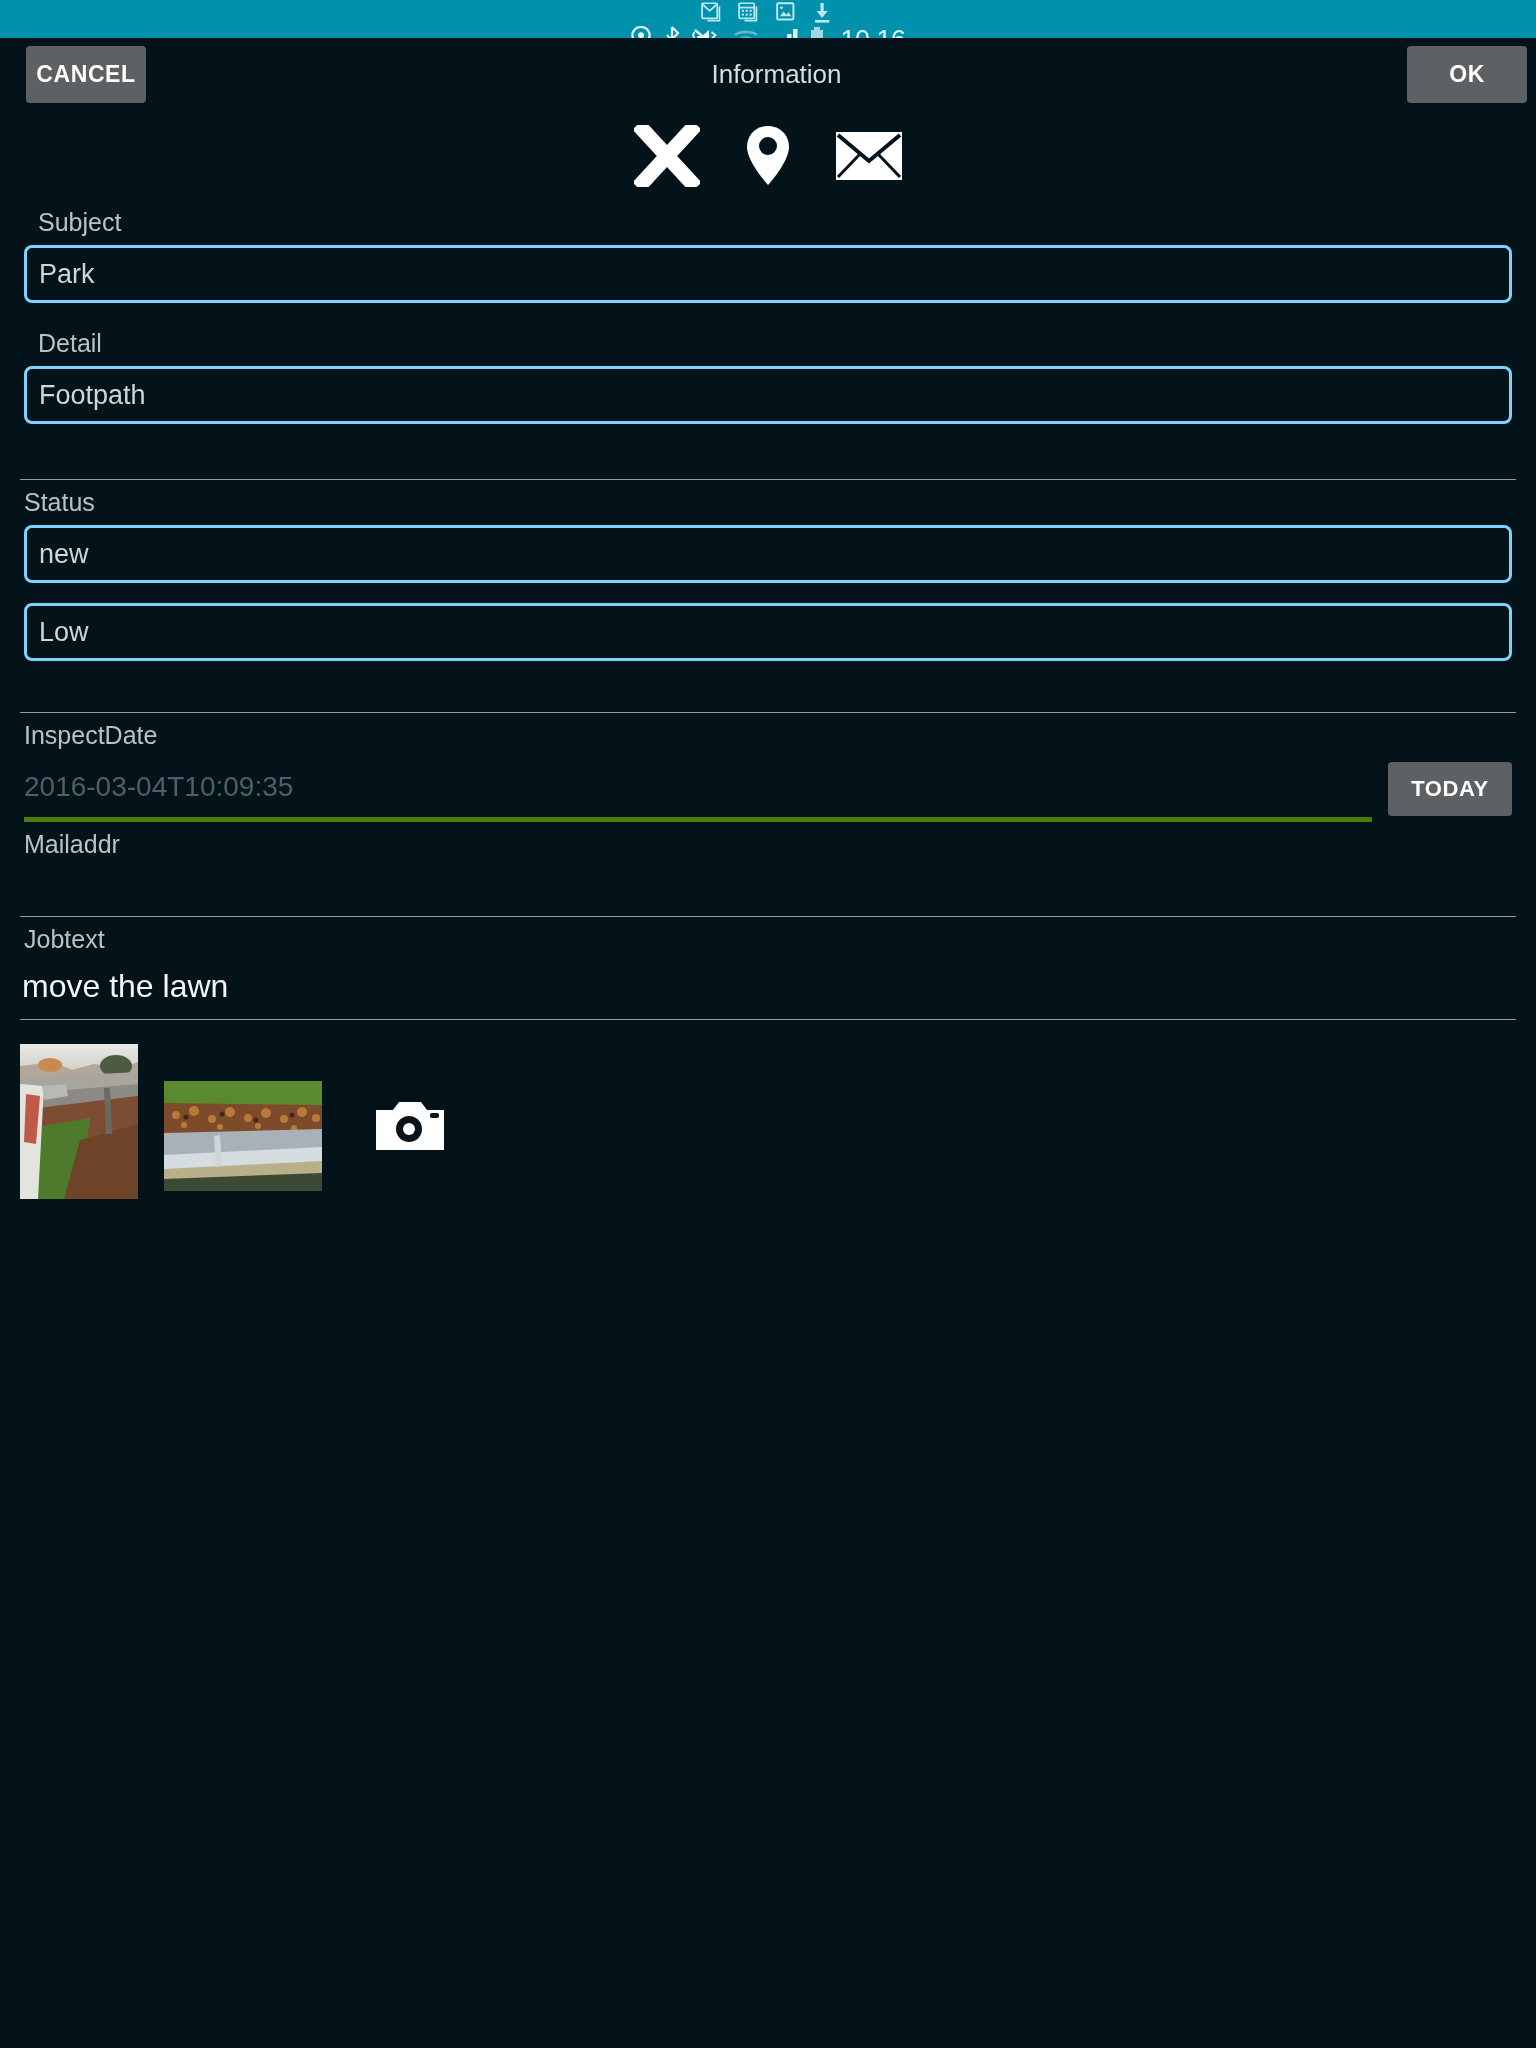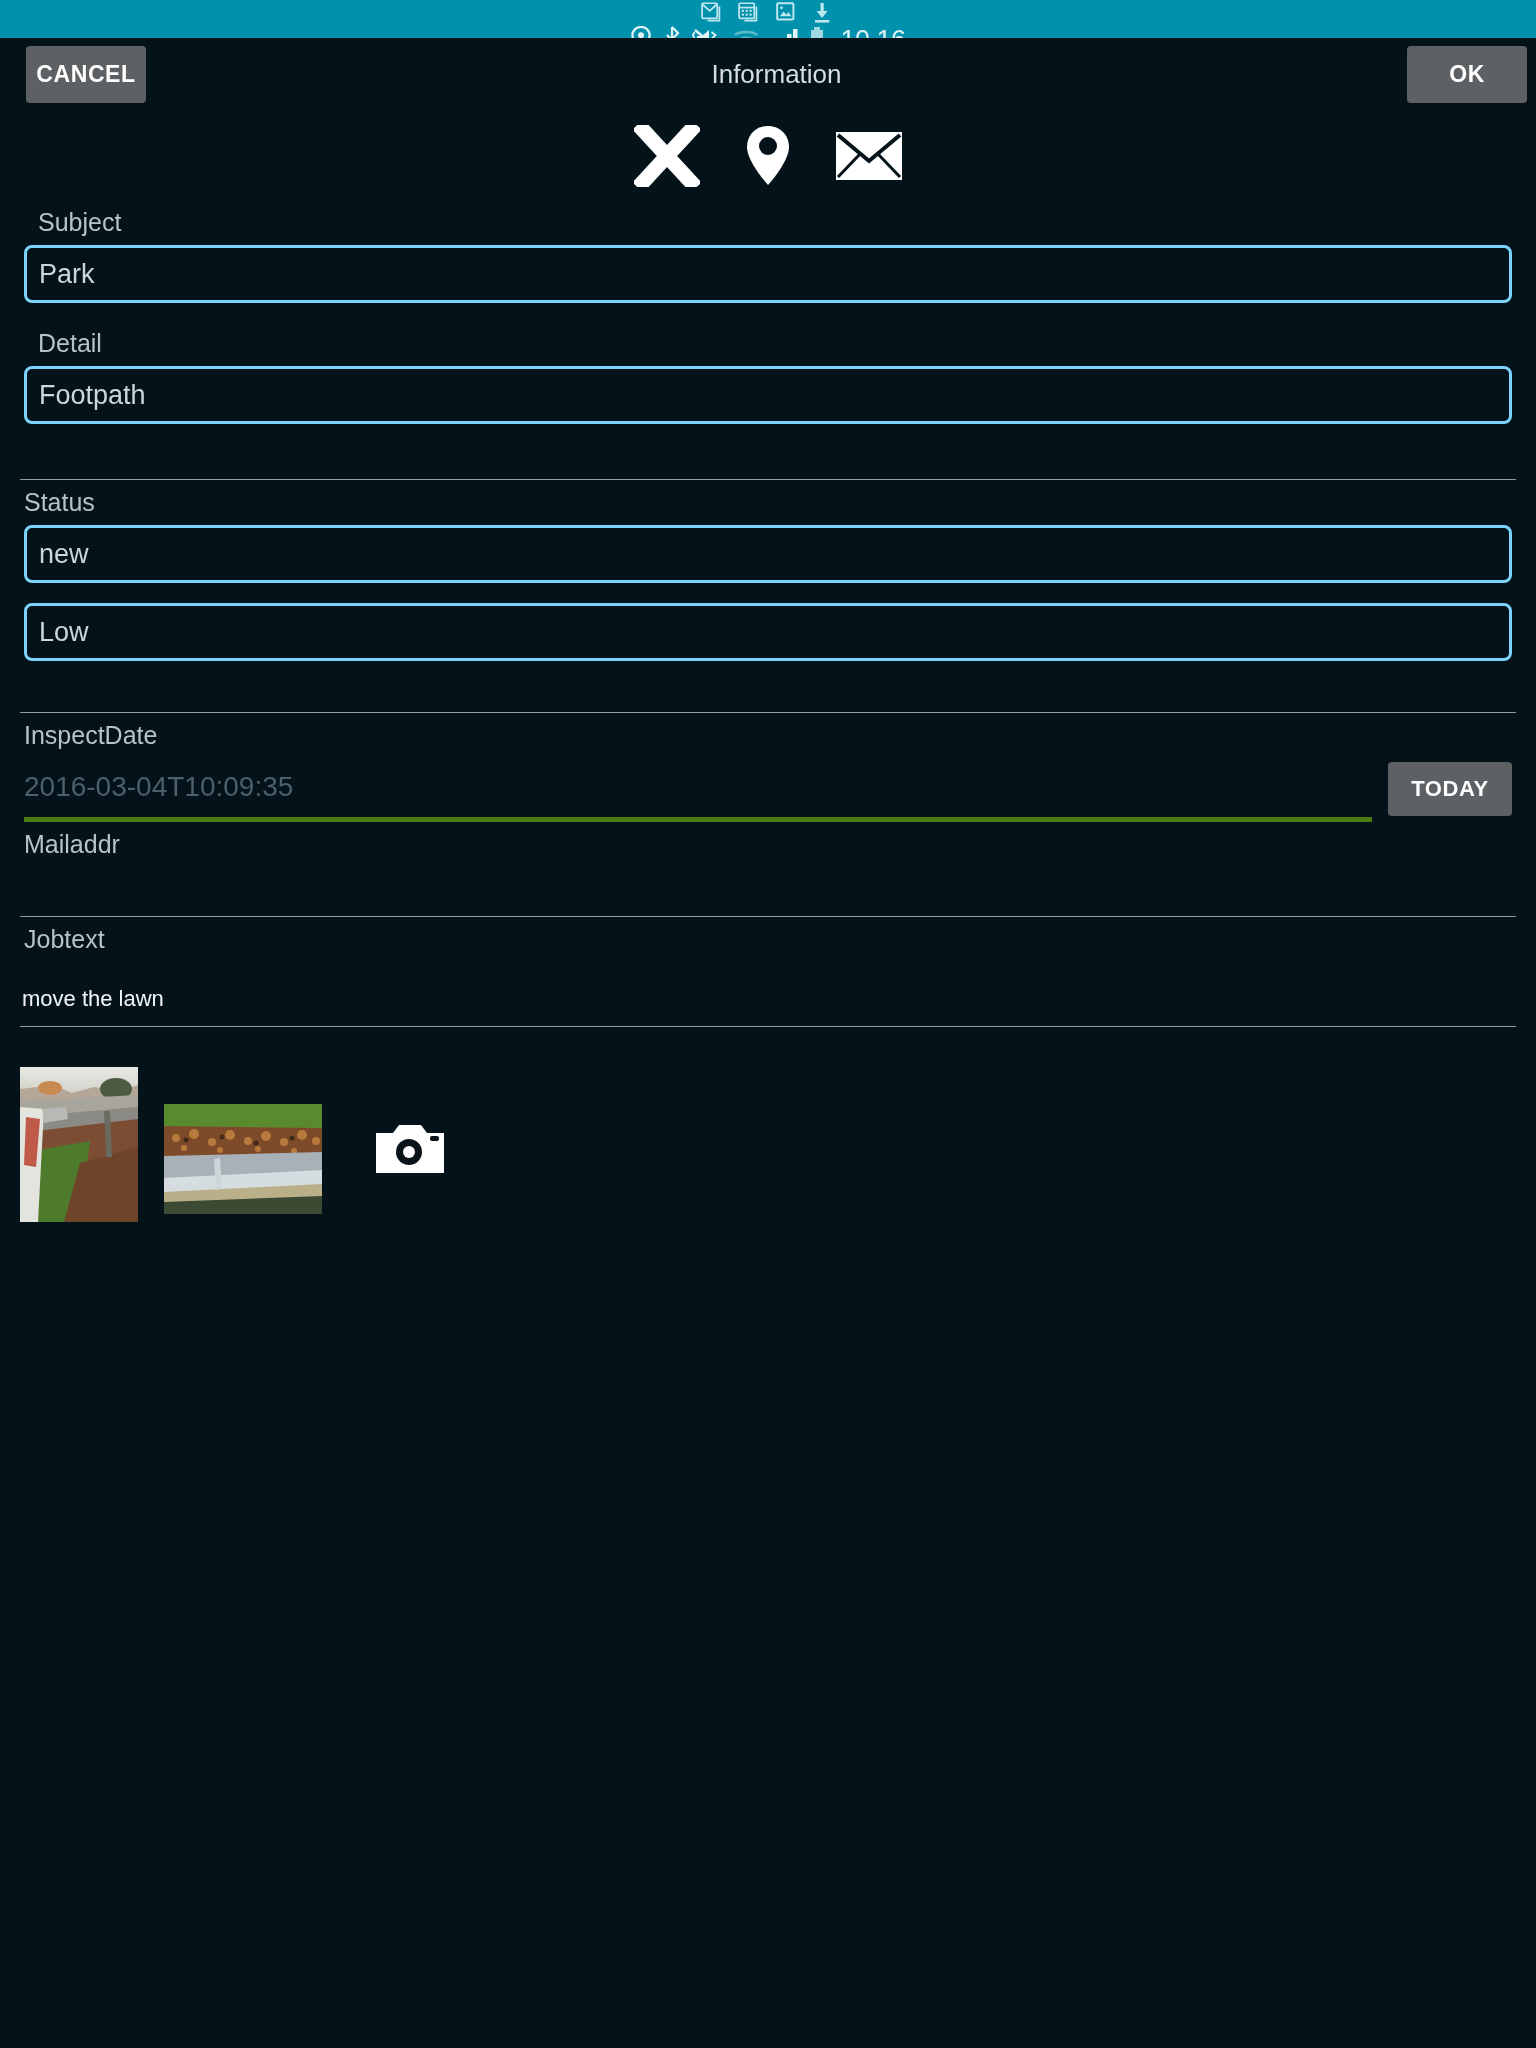--- a/index.html
+++ b/index.html
@@ -146,24 +146,24 @@
     width: 124px;
     height: 54px;
     cursor: pointer;
     font-family: "Liberation Sans", sans-serif;
     margin-bottom: 6px;
   }
 
   
   .jobtext-value {
     color: #f2f6f7;
-    font-size: 22px;
+    font-size: 32px;
     padding: 6px 2px 14px 2px;
     border-bottom: 1px solid #8b9ea4;
-    margin: 18px -4px;
+    margin: 0 -4px;
     cursor: text;
   }
 
   
   .thumbs {
     display: flex;
     align-items: flex-start;
     padding: 22px 20px 0 20px;
     gap: 26px;
   }

